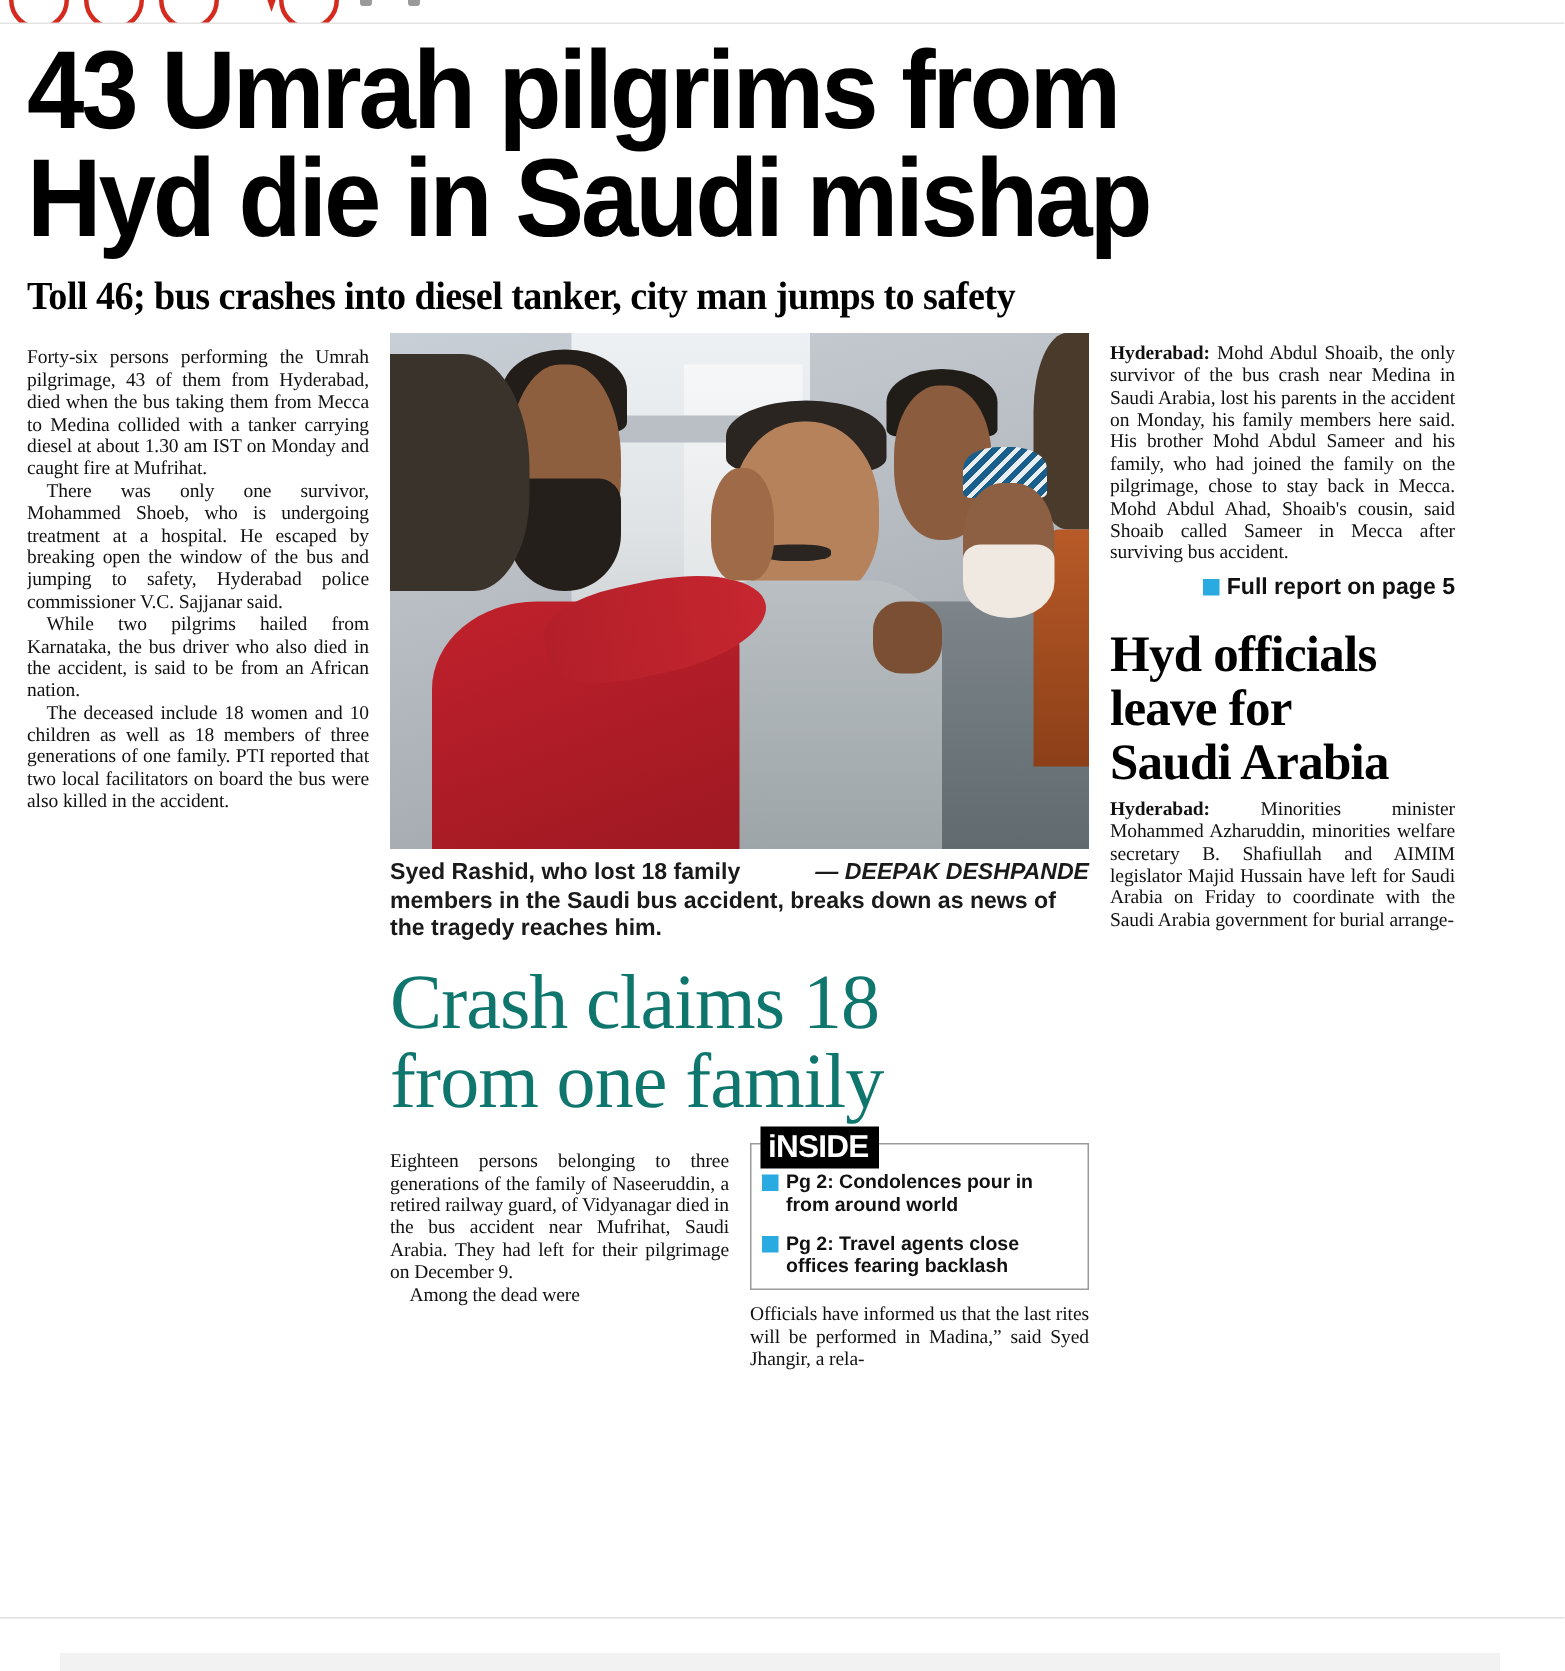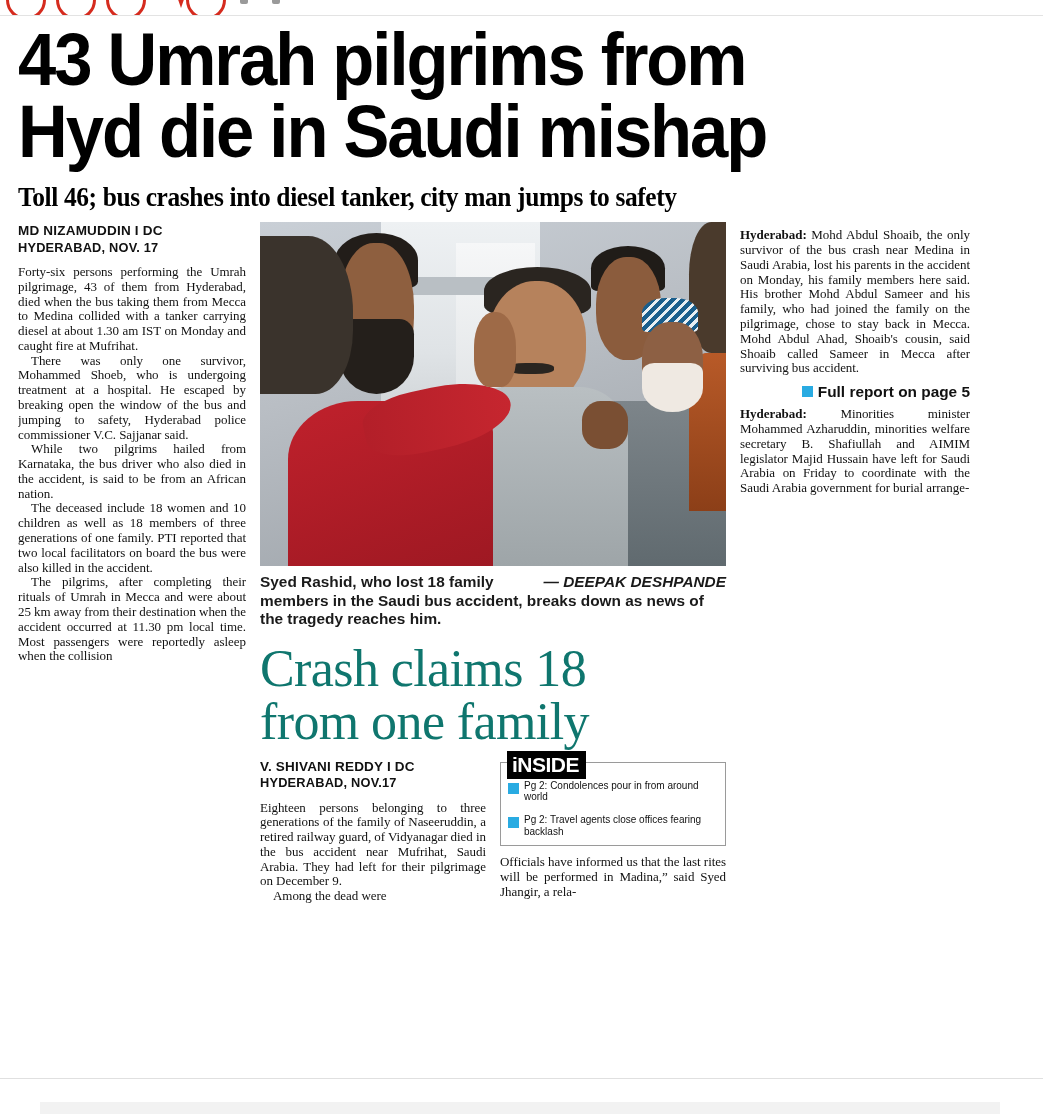--- a/index.html
+++ b/index.html
@@ -281,22 +281,22 @@
     font-family: "Liberation Sans", sans-serif;
     font-weight: 700;
     font-size: 21px;
     line-height: 1;
     padding: 3px 7px 4px 5px;
     letter-spacing: -0.5px;
   }
   .inside-item {
     display: flex;
     font-family: "Liberation Sans", sans-serif;
-    font-weight: 400;
-    font-size: 10px;
+    font-weight: 700;
+    font-size: 13px;
     line-height: 1.16;
     color: #111;
     margin-bottom: 11px;
   }
   .inside-item:last-child { margin-bottom: 0; }
   .inside-item .sq {
     width: 11px; height: 11px;
     background: #29abe2;
     flex: 0 0 11px;
     margin: 3px 5px 0 0;
@@ -365,31 +365,26 @@
 
 <div class="page">
 
   <div class="maintitle">43 Umrah pilgrims from
 Hyd die in Saudi mishap</div>
   <div class="subdeck">Toll 46; bus crashes into diesel tanker, city man jumps to safety</div>
 
   <div class="cols">
 
     <div class="colL">
-      <div class="byline">
-        <span>MD NIZAMUDDIN I DC</span>
-        <span class="dateline">HYDERABAD, NOV. 17</span>
-      </div>
       <div class="gap9"></div>
       <div class="body">
         <p class="first">Forty-six persons performing the Umrah pilgrimage, 43 of them from Hyderabad, died when the bus taking them from Mecca to Medina collided with a tanker carrying diesel at about 1.30 am IST on Monday and caught fire at Mufrihat.</p>
         <p>There was only one survivor, Mohammed Shoeb, who is undergoing treatment at a hospital. He escaped by breaking open the window of the bus and jumping to safety, Hyderabad police commissioner V.C. Sajjanar said.</p>
         <p>While two pilgrims hailed from Karnataka, the bus driver who also died in the accident, is said to be from an African nation.</p>
         <p>The deceased include 18 women and 10 children as well as 18 members of three generations of one family. PTI reported that two local facilitators on board the bus were also killed in the accident.</p>
-        <p>The pilgrims, after completing their rituals of Umrah in Mecca and were about 25 km away from their destination when the accident occurred at 11.30 pm local time. Most passengers were reportedly asleep when the collision</p>
       </div>
     </div>
 
     <div class="colM">
 
       <div class="photo">
         <div class="wall"></div>
           <div class="wall2"></div>
           <div class="beam"></div>
         <div class="head-rr"></div>
@@ -419,24 +414,20 @@
         <span class="credit">— DEEPAK DESHPANDE</span>
         <span>Syed Rashid, who lost 18 family members in the Saudi bus accident, breaks down as news of the tragedy reaches him.</span>
       </div>
 
       <div class="midhead">Crash claims 18
 from one family</div>
 
       <div class="midsplit">
 
         <div class="mcolA">
-          <div class="byline">
-            <span>V. SHIVANI REDDY I DC</span>
-            <span class="dateline">HYDERABAD, NOV.17</span>
-          </div>
           <div class="gap9"></div>
           <div class="body">
             <p class="first">Eighteen persons belonging to three generations of the family of Naseeruddin, a retired railway guard, of Vidyanagar died in the bus accident near Mufrihat, Saudi Arabia. They had left for their pilgrimage on December 9.</p>
             <p>Among the dead were</p>
           </div>
         </div>
 
         <div class="mcolB">
           <div class="insidebox">
             <div class="tag">iNSIDE</div>
@@ -462,20 +453,23 @@
 
       <div class="gap6"></div>
       <div class="body">
         <p class="first"><span class="lead">Hyderabad:</span><span> Mohd Abdul Shoaib, the only survivor of the bus crash near Medina in Saudi Arabia, lost his parents in the accident on Monday, his family members here said. His brother Mohd Abdul Sameer and his family, who had joined the family on the pilgrimage, chose to stay back in Mecca. Mohd Abdul Ahad, Shoaib's cousin, said Shoaib called Sameer in Mecca after surviving bus accident.</span></p>
       </div>
       <div class="fullreport">
         <span class="sq"></span>
         <span>Full report on page 5</span>
       </div>
 
+      <div class="rhead second">Hyd officials
+leave for
+Saudi Arabia</div>
       <div class="gap6"></div>
       <div class="body">
         <p class="first"><span class="lead">Hyderabad:</span><span> Minorities minister Mohammed Azharuddin, minorities welfare secretary B. Shafiullah and AIMIM legislator Majid Hussain have left for Saudi Arabia on Friday to coordinate with the Saudi Arabia government for burial arrange-</span></p>
       </div>
 
     </div>
 
   </div>
 </div>
 

